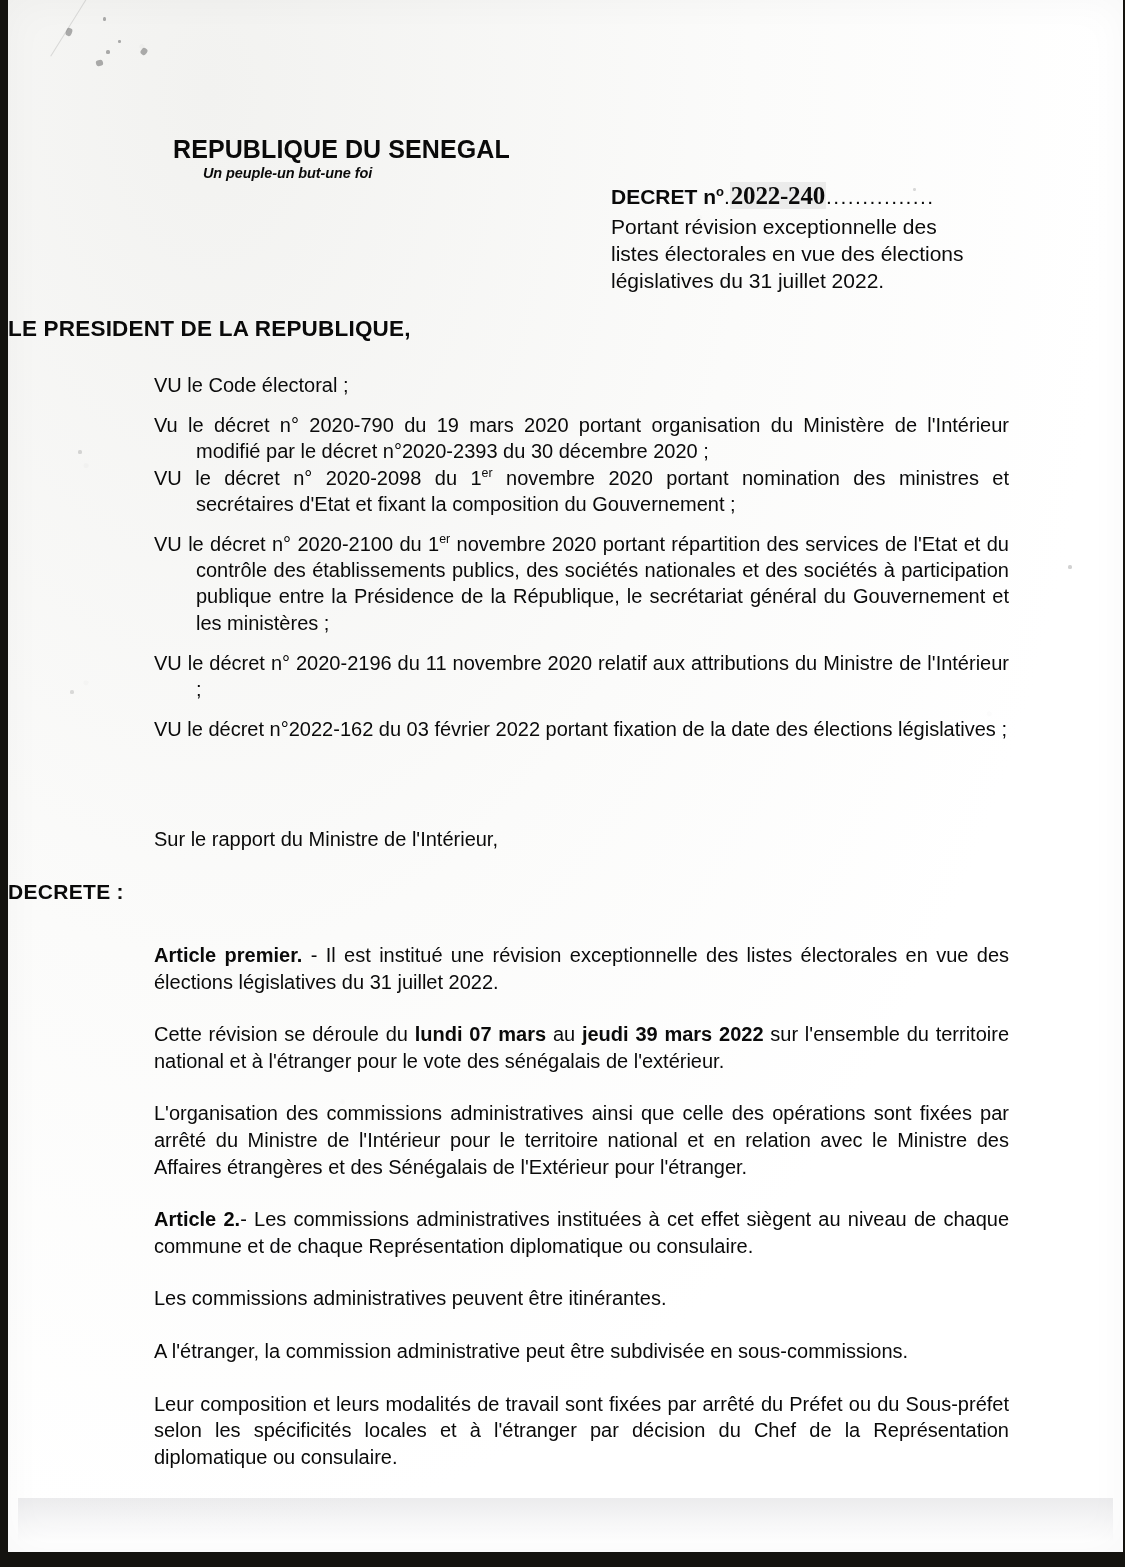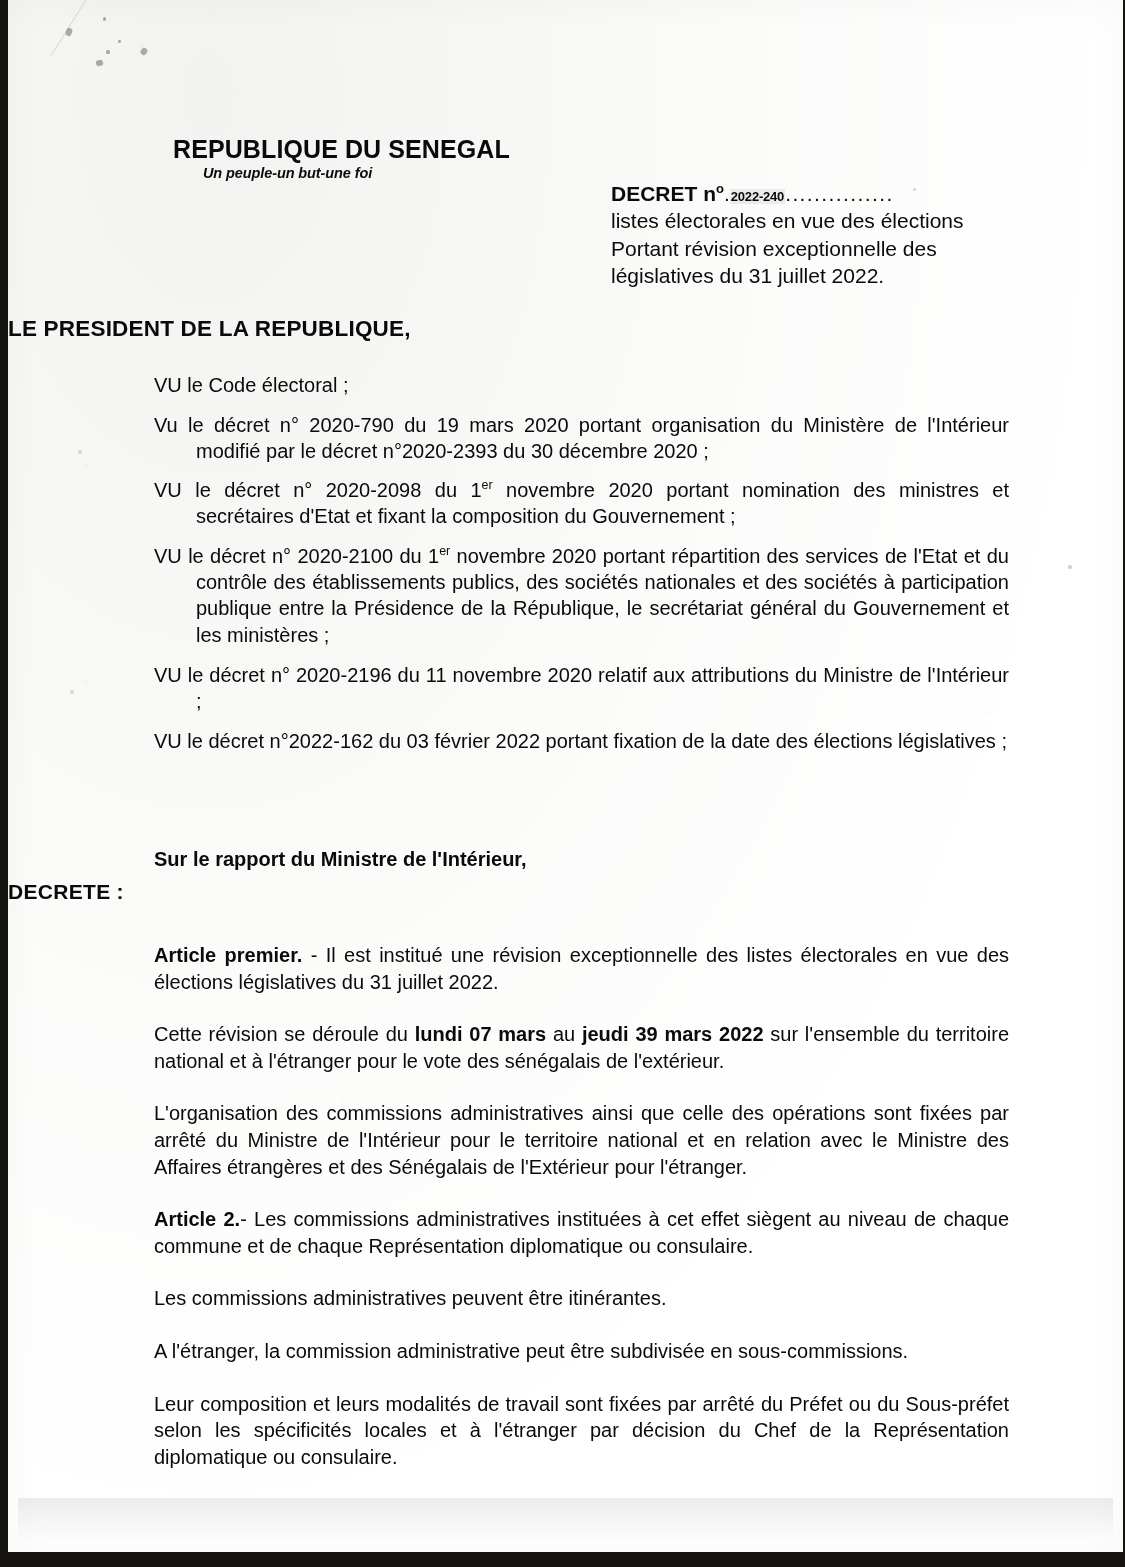--- a/index.html
+++ b/index.html
@@ -109,23 +109,23 @@
     left: 603px;
     top: 180px;
     width: 420px;
     font-size: 21px;
     line-height: 1.30;
   }
   .decret-line1 { white-space: nowrap; }
   .decret-label { font-weight: 700; }
   .decret-label sup { font-size: 0.62em; vertical-align: super; font-weight: 700; }
   .decret-num {
-    font-family: Liberation Sans, sans-serif;
+    font-family: Liberation Serif, serif;
     font-weight: 600;
-    font-size: 13px;
+    font-size: 25px;
     letter-spacing: -0.2px;
     background: rgba(222,222,222,0.55);
     padding: 0 1px;
   }
   .dots { letter-spacing: 1.4px; }
   .decret-sub { }
 
   .center-head {
     position: absolute;
     width: 1107px;
@@ -151,29 +151,28 @@
   }
   .vu {
     font-size: 20px;
     line-height: 1.31;
     text-align: justify;
     text-justify: inter-word;
     padding-left: 42px;
     text-indent: -42px;
     margin-bottom: 14px;
   }
-  .vu.tight { margin-bottom: 12px; }
+  .vu.tight { margin-bottom: 0; }
   .vu sup { font-size: 0.62em; vertical-align: super; }
 
   .rapport {
     position: absolute;
     left: 146px;
-    top: 848px;
+    top: 828px;
     font-size: 20px;
-    font-weight: bold;
   }
 
   .body-block {
     position: absolute;
     left: 146px;
     top: 938px;
     width: 855px;
   }
   .para {
     font-size: 20px;
@@ -209,22 +208,22 @@
 
       <div class="hdr-block">
         <div class="hdr-title">REPUBLIQUE DU SENEGAL</div>
         <div class="hdr-motto">Un peuple-un but-une foi</div>
       </div>
 
       <div class="decret-block">
         <div class="decret-line1">
           <span class="decret-label"><span>DECRET n</span><sup>o</sup></span><span>.</span><span class="decret-num">2022-240</span><span class="dots">...............</span>
         </div>
+        <div class="decret-sub">Portant révision exceptionnelle des</div>
         <div class="decret-sub">listes électorales en vue des élections</div>
-        <div class="decret-sub">Portant révision exceptionnelle des</div>
         <div class="decret-sub">législatives du 31 juillet 2022.</div>
       </div>
 
       <div class="center-head" id="president-head">LE PRESIDENT DE LA REPUBLIQUE,</div>
 
       <div class="vu-list">
 
 
         <div class="vu">VU le Code électoral ;</div>
 

